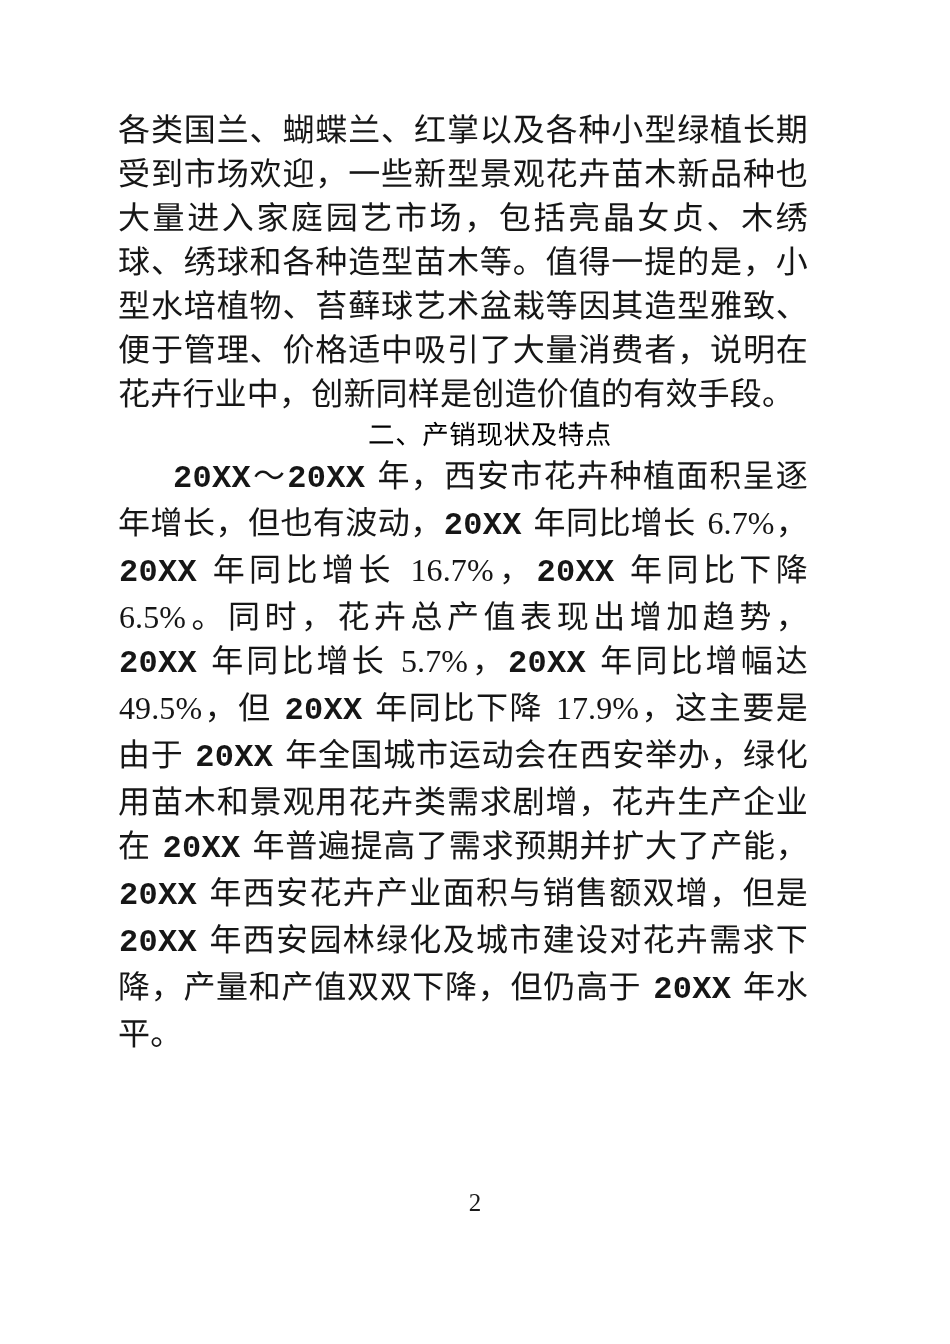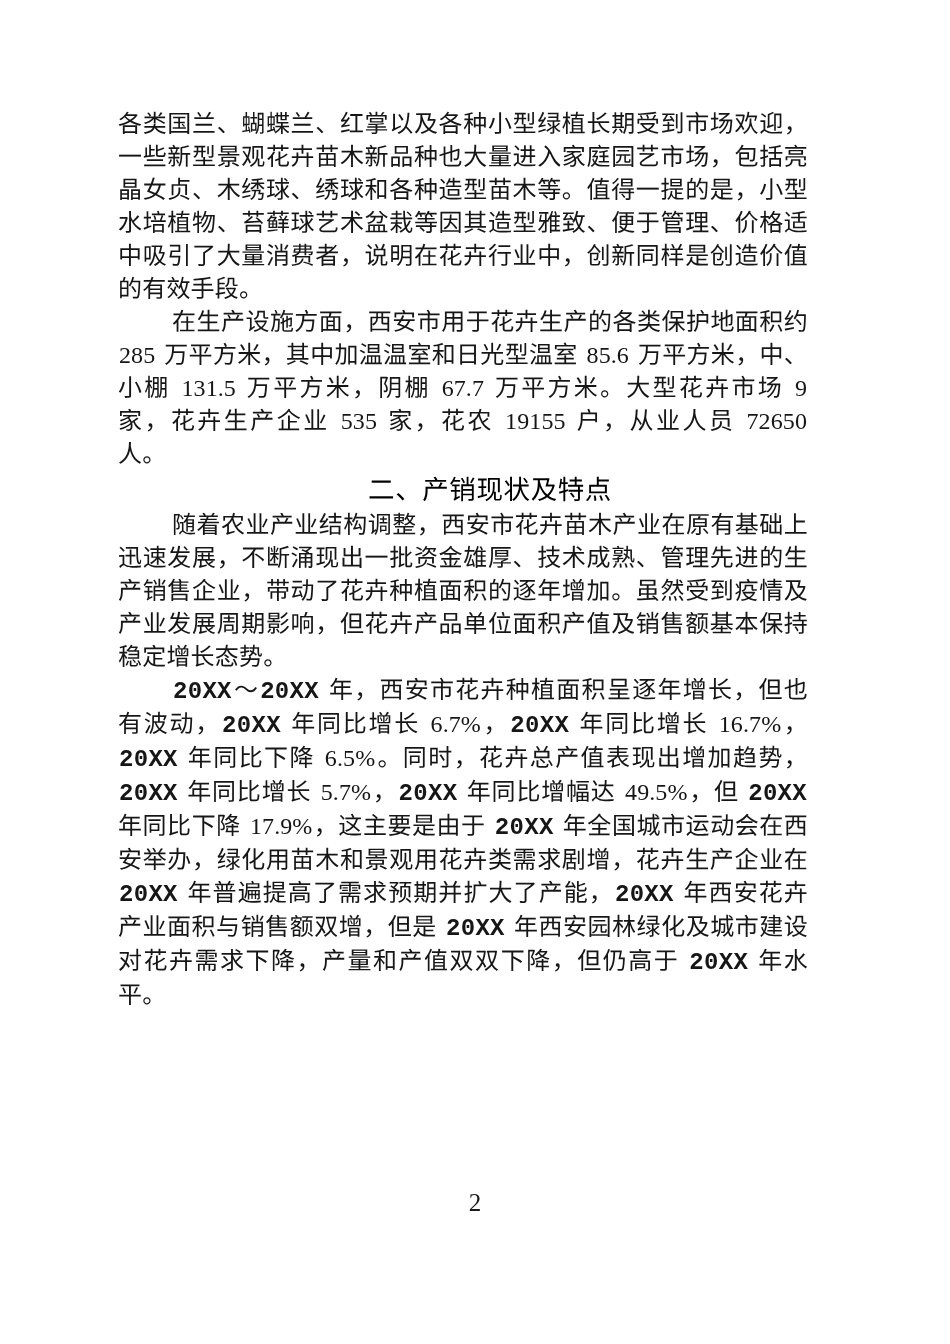--- a/index.html
+++ b/index.html
@@ -27,22 +27,22 @@
   .text-column {
     position: absolute;
     left: 118px;
     top: 108px;
     width: 690px;
   }
 
   
   .para {
     font-family: "DejaVu Serif", "Liberation Serif", serif;
-    font-size: 24px;
-    line-height: 33px;
+    font-size: 32px;
+    line-height: 44px;
     letter-spacing: 0.2px;
     text-align: justify;
     text-justify: inter-character;
     margin: 0;
     color: #161616;
     font-weight: 400;
   }
   .para.indent {
     text-indent: 54px;
   }
@@ -87,25 +87,23 @@
   }
 </style>
 </head>
 <body>
 
 <div class="page">
   <div class="text-column">
 
     <p class="para">各类国兰、蝴蝶兰、红掌以及各种小型绿植长期受到市场欢迎，一些新型景观花卉苗木新品种也大量进入家庭园艺市场，包括亮晶女贞、木绣球、绣球和各种造型苗木等。值得一提的是，小型水培植物、苔藓球艺术盆栽等因其造型雅致、便于管理、价格适中吸引了大量消费者，说明在花卉行业中，创新同样是创造价值的有效手段。</p>
 
-    <p class="para indent">在生产设施方面，西安市用于花卉生产的各类保护地面积约 <span class="num">285</span> 万平方米，其中加温温室和日光型温室 <span class="num">85.6</span> 万平方米，中、小棚 <span class="num">131.5</span> 万平方米，阴棚 <span class="num">67.7</span> 万平方米。大型花卉市场 <span class="num">9</span> 家，花卉生产企业 <span class="num">535</span> 家，花农 <span class="num">19155</span> 户，从业人员 <span class="num">72650</span> 人。</p>
 
     <h2 class="section-heading">二、产销现状及特点</h2>
 
 
-    <p class="para indent">随着农业产业结构调整，西安市花卉苗木产业在原有基础上迅速发展，不断涌现出一批资金雄厚、技术成熟、管理先进的生产销售企业，带动了花卉种植面积的逐年增加。虽然受到疫情及产业发展周期影响，但花卉产品单位面积产值及销售额基本保持稳定增长态势。</p>
 
     <p class="para indent"><span class="yearx">20XX</span>～<span class="yearx">20XX</span> 年，西安市花卉种植面积呈逐年增长，但也有波动，<span class="yearx">20XX</span> 年同比增长 <span class="num">6.7%</span>，<span class="yearx">20XX</span> 年同比增长 <span class="num">16.7%</span>，<span class="yearx">20XX</span> 年同比下降 <span class="num">6.5%</span>。同时，花卉总产值表现出增加趋势，<span class="yearx">20XX</span> 年同比增长 <span class="num">5.7%</span>，<span class="yearx">20XX</span> 年同比增幅达 <span class="num">49.5%</span>，但 <span class="yearx">20XX</span> 年同比下降 <span class="num">17.9%</span>，这主要是由于 <span class="yearx">20XX</span> 年全国城市运动会在西安举办，绿化用苗木和景观用花卉类需求剧增，花卉生产企业在 <span class="yearx">20XX</span> 年普遍提高了需求预期并扩大了产能，<span class="yearx">20XX</span> 年西安花卉产业面积与销售额双增，但是 <span class="yearx">20XX</span> 年西安园林绿化及城市建设对花卉需求下降，产量和产值双双下降，但仍高于 <span class="yearx">20XX</span> 年水平。</p>
 
   </div>
 
   <div class="page-number">2</div>
 </div>
 
 </body></html>

